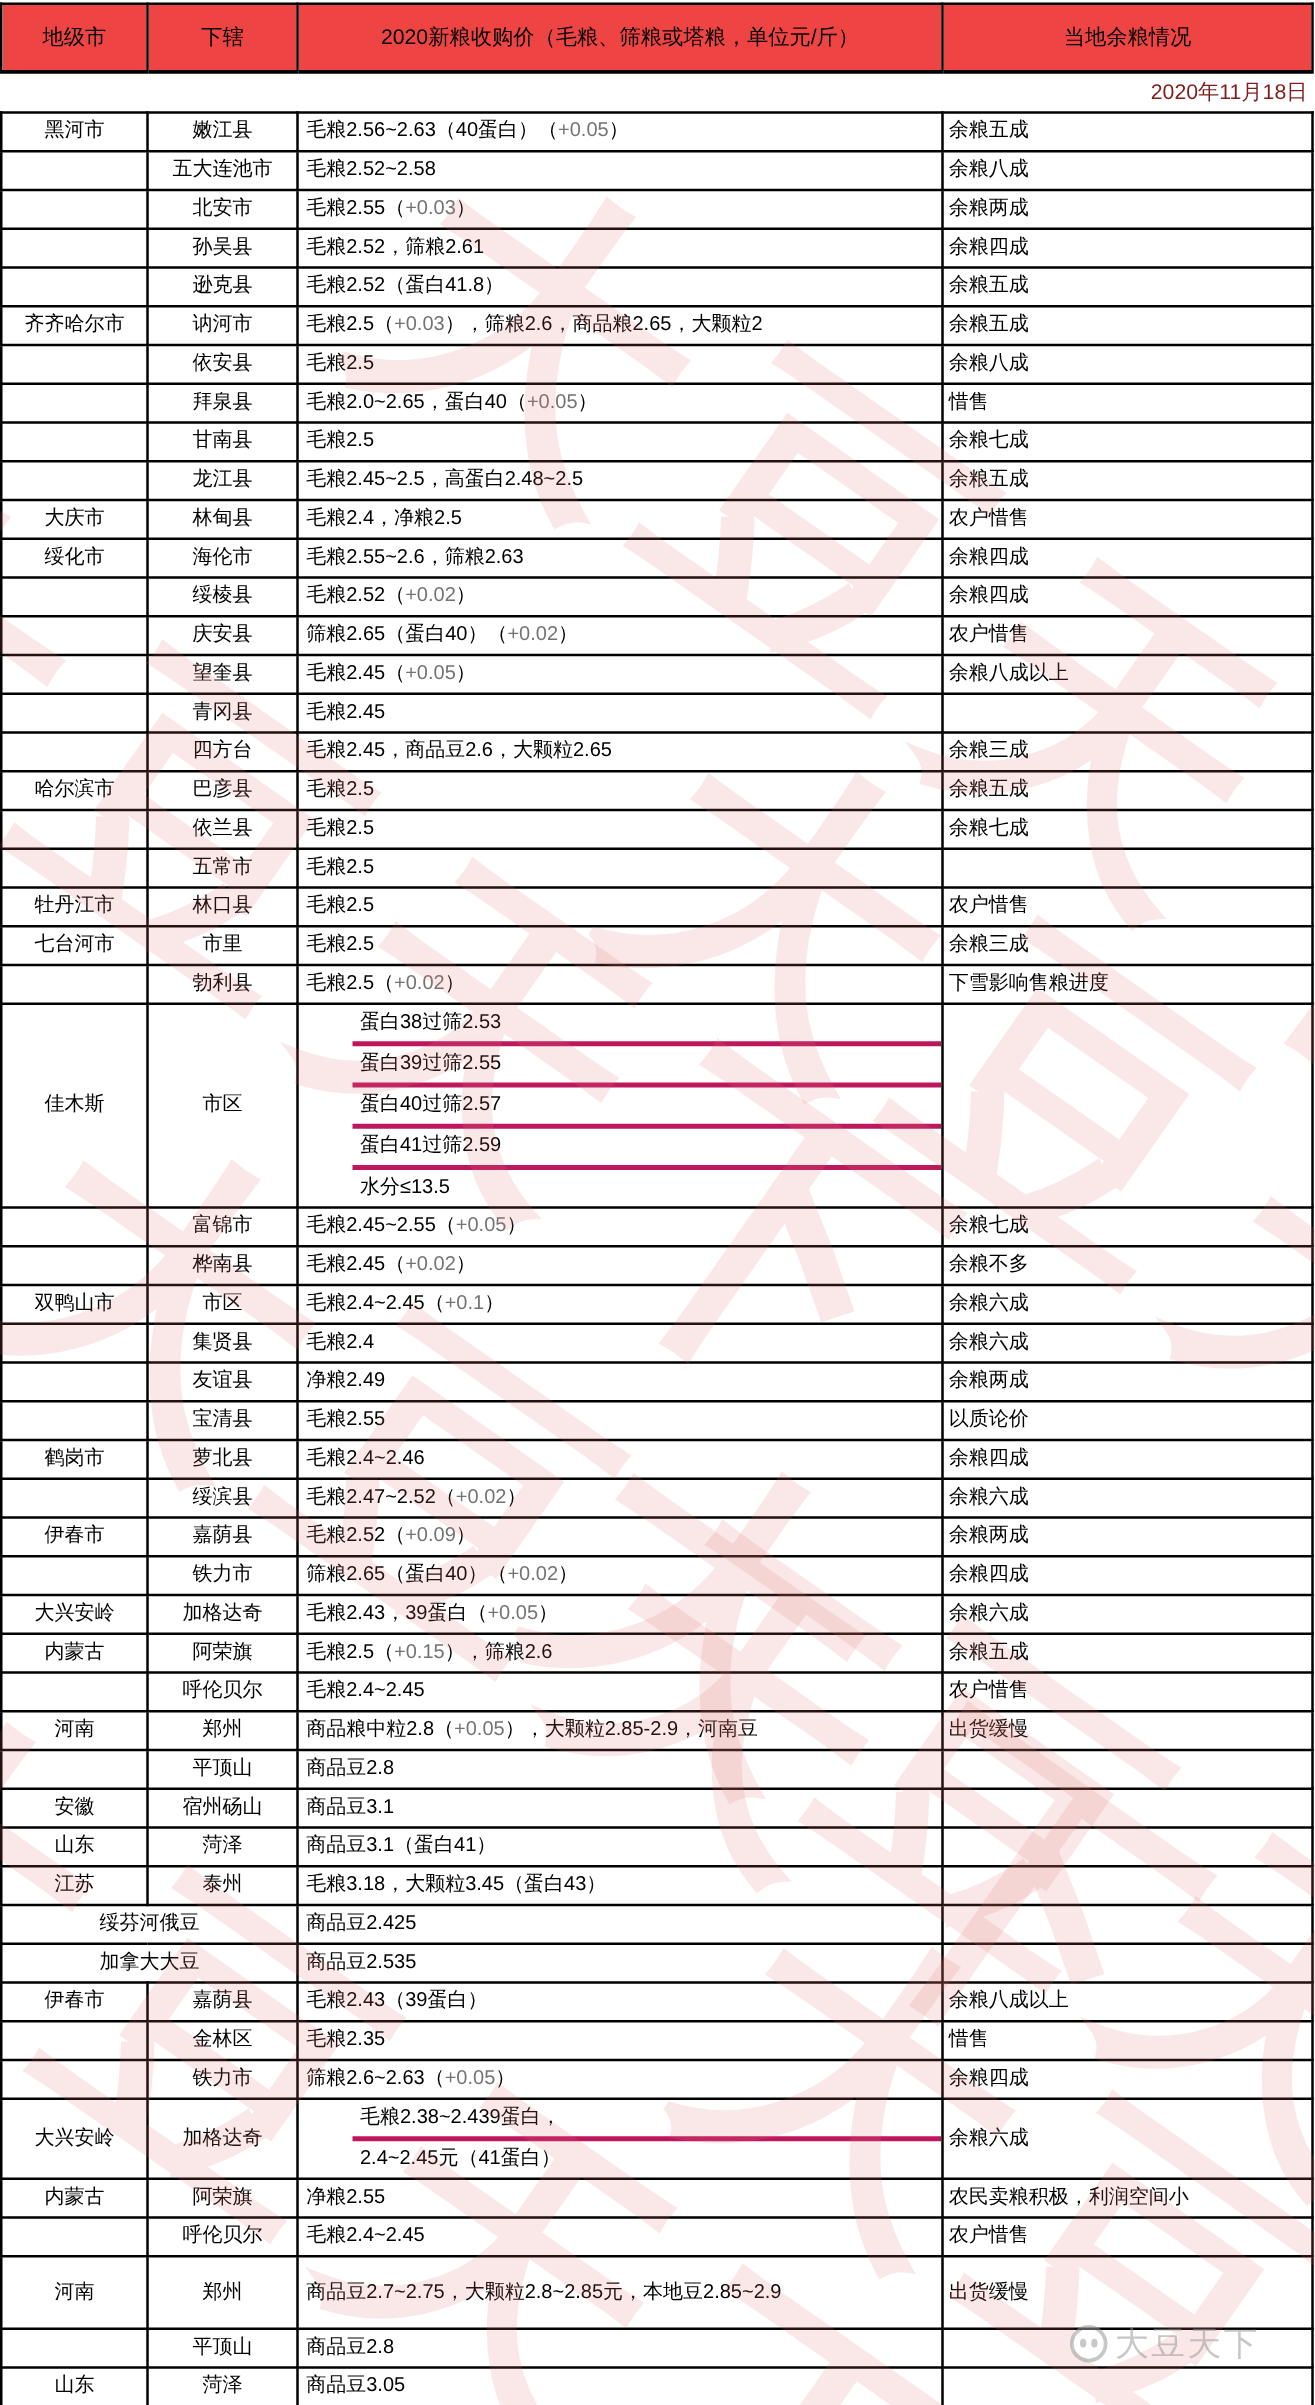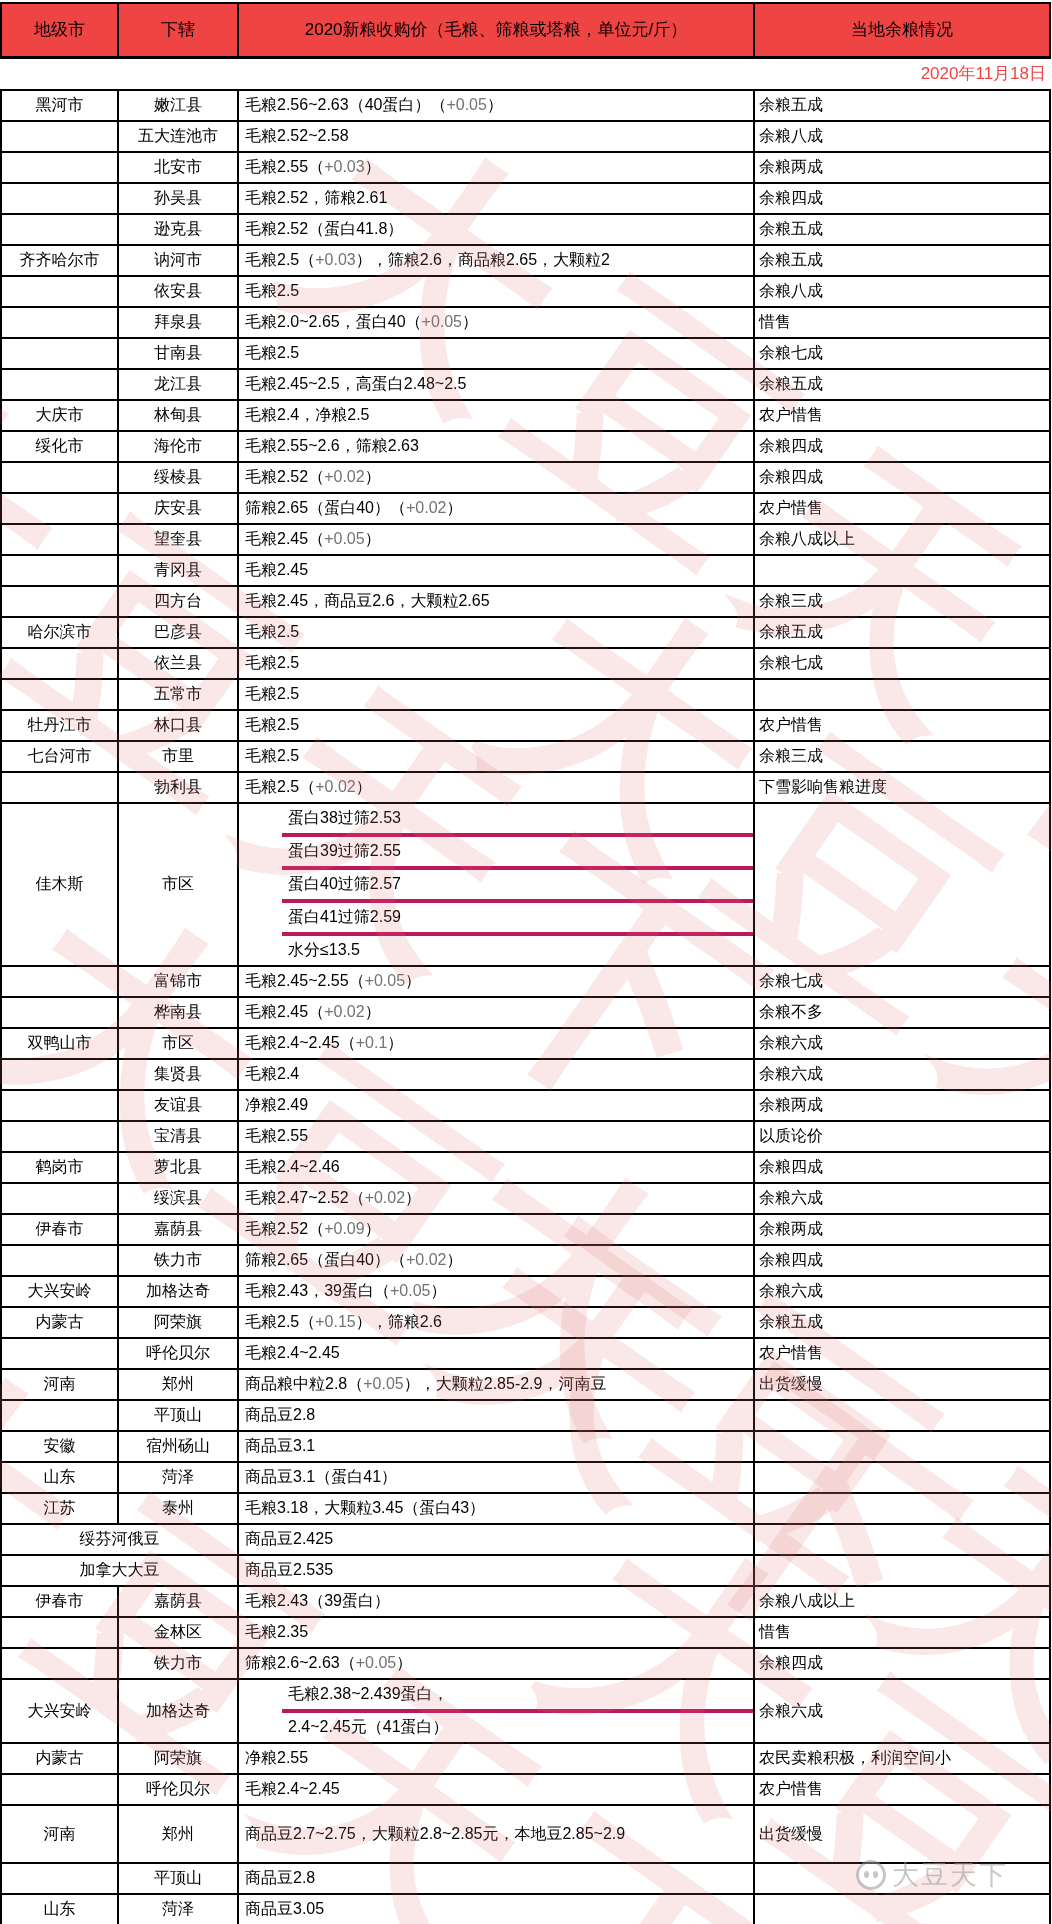--- a/index.html
+++ b/index.html
@@ -16,21 +16,21 @@
     font-size:16px;line-height:1.15;color:#000;
     height:29px;padding:0 4px;overflow:hidden;vertical-align:middle;
     background:transparent;
   }
   tr.hdr td{
     background:#ef4444;text-align:center;font-size:17px;height:52px;
     border-bottom:3px solid #000;
   }
   tr.date-row td{
     border:none;height:30px;text-align:right;
-    color:#ef4444;font-size:17px;padding-right:4px;
+    color:#7f1d1d;font-size:17px;padding-right:4px;
   }
   td.c-city,td.c-county{text-align:center;}
   td.c-label{text-align:center;}
   td.c-price{text-align:left;padding:0;}
   td.c-status{text-align:left;border-radius:12px;}
   .pc{padding:0 6px;}
   .clip .pc{white-space:nowrap;overflow:hidden;}
   .pl{height:29px;display:flex;align-items:center;padding:0 6px;margin-left:43px;}
   .pl + .pl{border-top:4px solid #be185d;}
   .red{color:#737373;}

